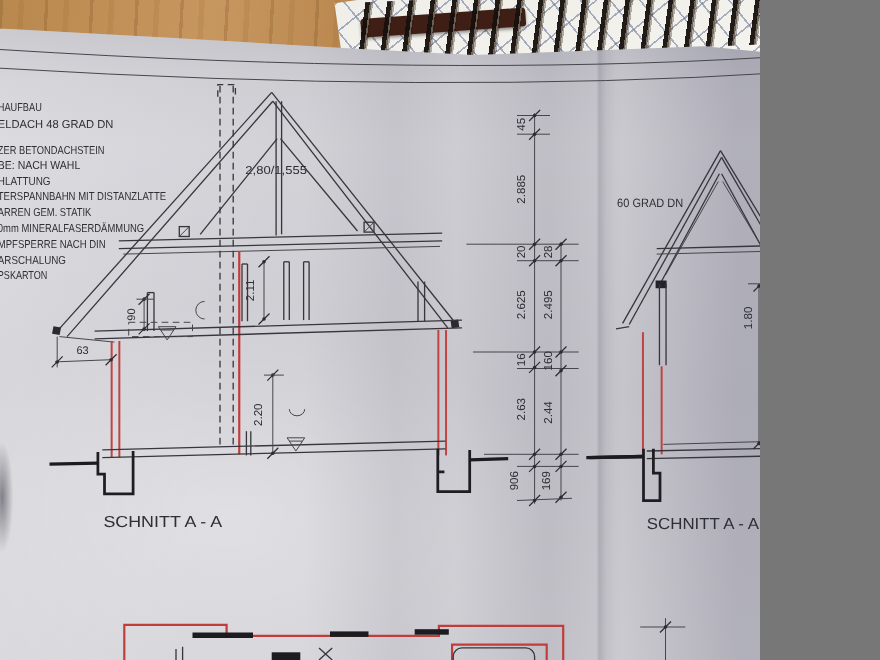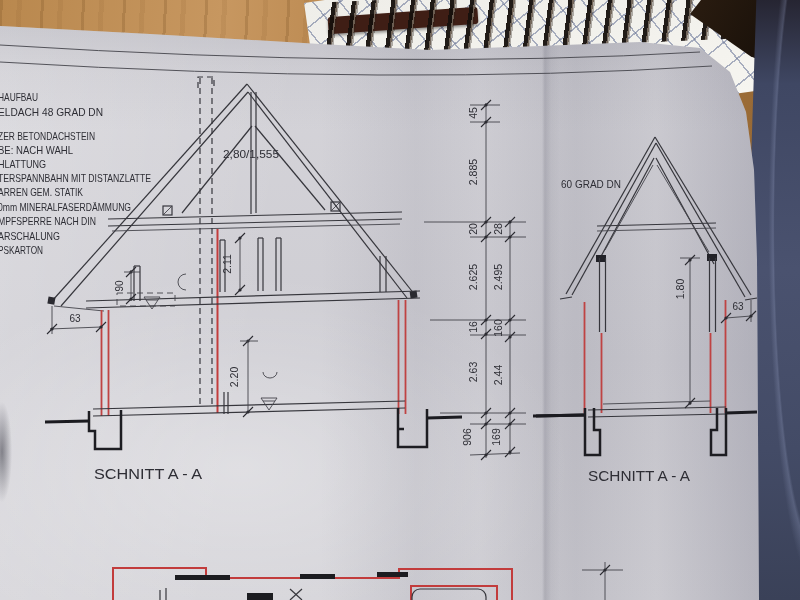--- a/index.html
+++ b/index.html
@@ -1,16 +1,16 @@
 <!DOCTYPE html>
 <html><head>
 <meta charset="utf-8">
 <style>
   html,body{margin:0;padding:0;background:#777;}
-  .scene{position:relative;width:800px;height:600px;overflow:hidden;
+  .scene{position:relative;width:691px;height:600px;overflow:hidden;
          font-family:"Liberation Sans",sans-serif;}
   .layer{position:absolute;pointer-events:none;}
 
   
   .desk{inset:0;
     background:
       repeating-linear-gradient(93deg,rgba(120,80,35,0.25) 0 3px,transparent 3px 17px,rgba(150,105,55,0.18) 17px 22px,transparent 22px 41px),
       linear-gradient(96deg,#b9884e,#c79760 26%,#b07c42 55%,#a1713a 80%,#8f6230);}
 
   

